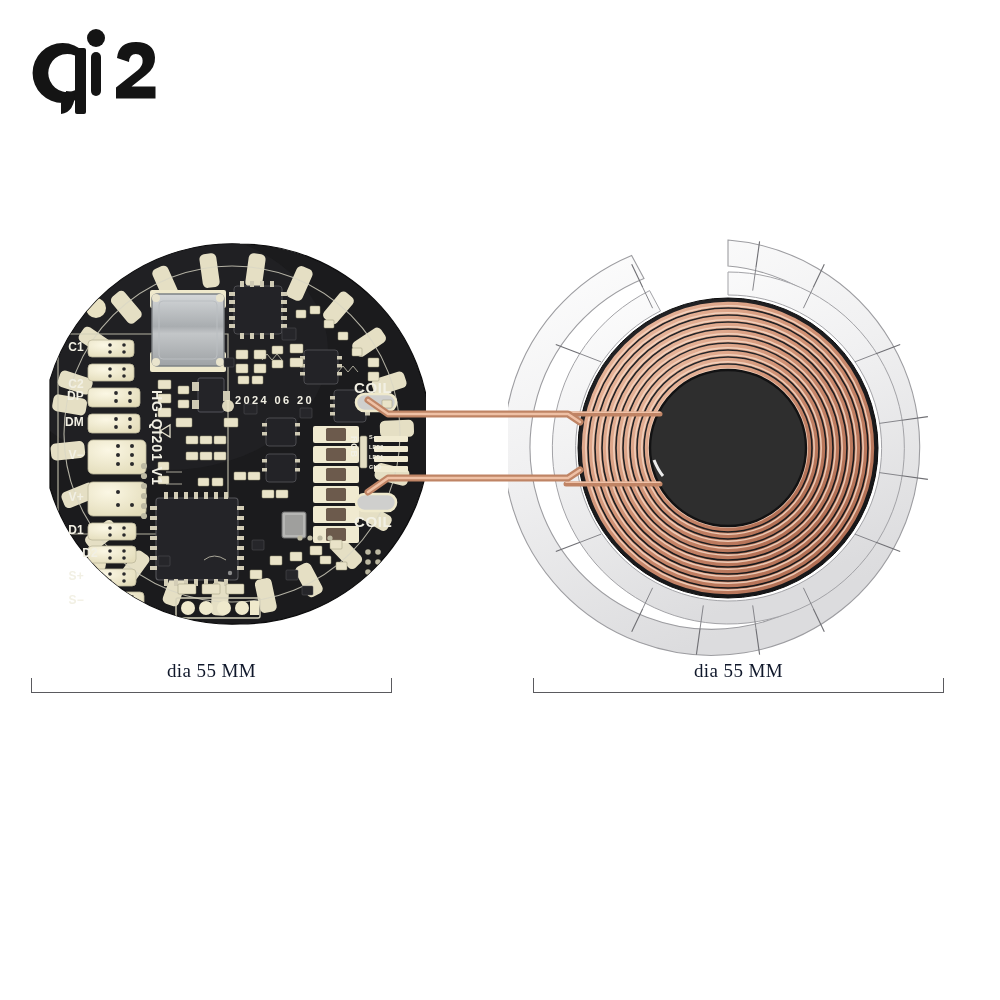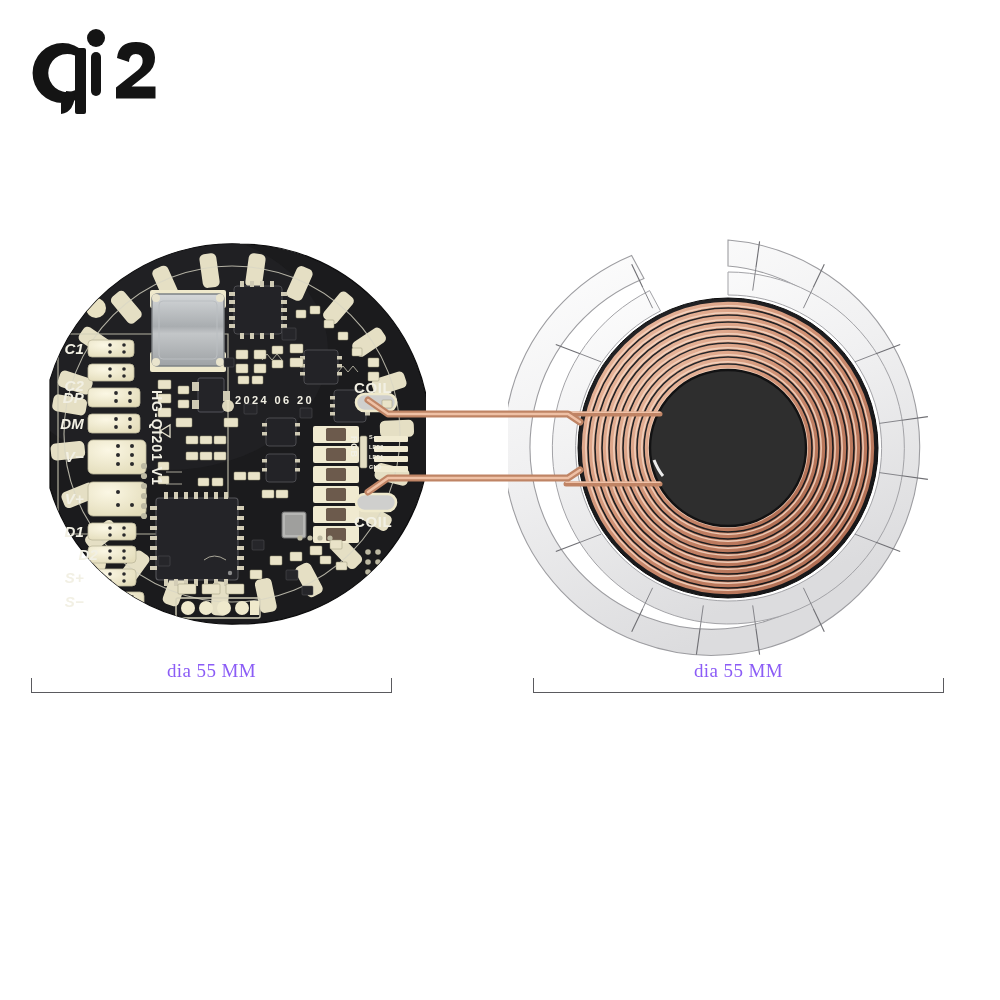--- a/index.html
+++ b/index.html
@@ -9,40 +9,40 @@
   #stage{position:relative;width:1000px;height:1000px;background:#fff;}
 
   
   #logo{position:absolute;left:22px;top:22px;width:160px;height:90px;}
   #logo svg{display:block;}
 
   
   .dimwrap{position:absolute;}
   .dimlabel{position:absolute;width:100%;text-align:center;
             font-family:"Liberation Serif","DejaVu Serif",serif;
-            font-size:19px;color:#8b5cf6;letter-spacing:.4px;}
+            font-size:19px;color:#0f172a;letter-spacing:.4px;}
   .dimline{position:absolute;left:0;width:100%;height:1px;background:#5a5a5e;}
   .dimtick{position:absolute;width:1px;background:#5a5a5e;}
 
   
   #pcb{position:absolute;left:38px;top:240px;width:388px;height:388px;}
   #pcb svg{display:block;}
 
   
   #coil{position:absolute;left:508px;top:228px;width:440px;height:440px;}
   #coil svg{display:block;}
 
   
   #wires{position:absolute;left:330px;top:370px;width:300px;height:140px;}
   #wires svg{display:block;}
 
   
   .silk{position:absolute;color:#f2f0e4;font-family:"Liberation Sans",sans-serif;
         font-weight:700;line-height:1;white-space:nowrap;}
-  .padlabel{font-size:15px;letter-spacing:.2px;text-align:right;font-style:italic;}
+  .padlabel{font-size:12px;letter-spacing:.2px;text-align:right;}
   .coillabel{font-size:15px;letter-spacing:.6px;}
   .datecode{font-size:11px;letter-spacing:2.4px;}
   .vertlabel{font-size:14px;letter-spacing:1px;
              transform:rotate(90deg);transform-origin:0 0;}
   .rgblabel{font-size:9px;letter-spacing:.5px;
             transform:rotate(90deg);transform-origin:0 0;}
   .pinlabel{font-size:5.5px;letter-spacing:.1px;}
 </style>
 </head>
 <body>

